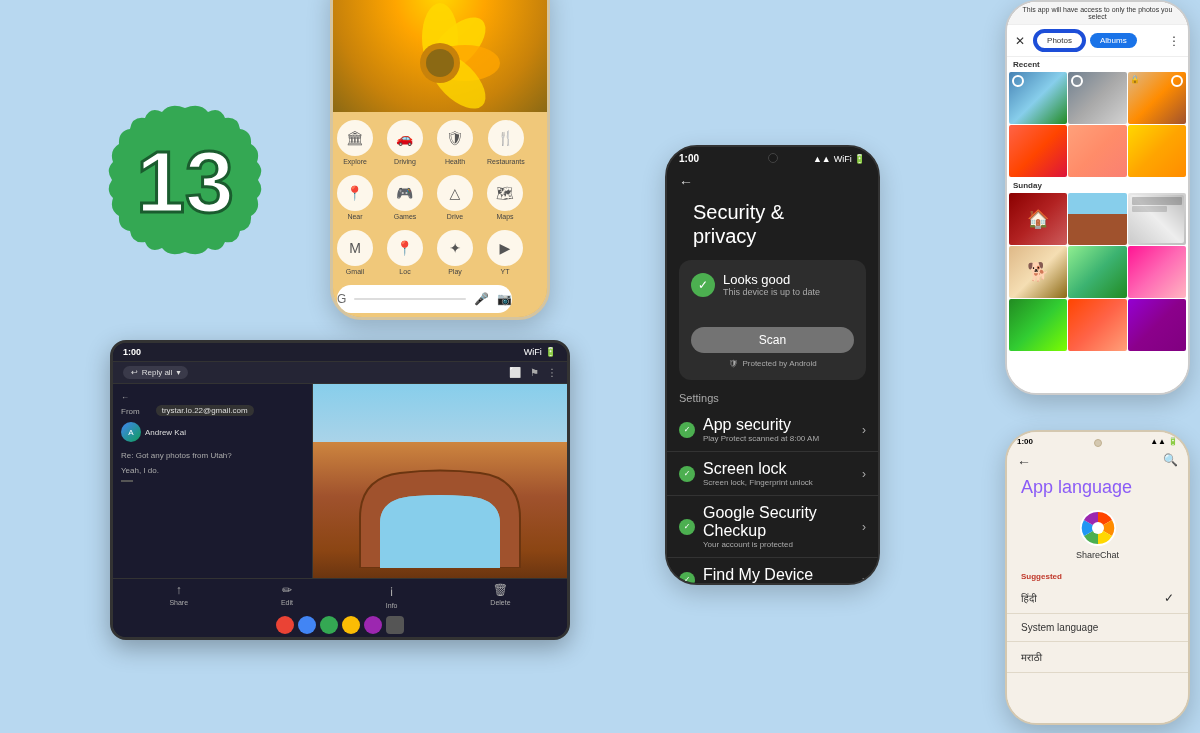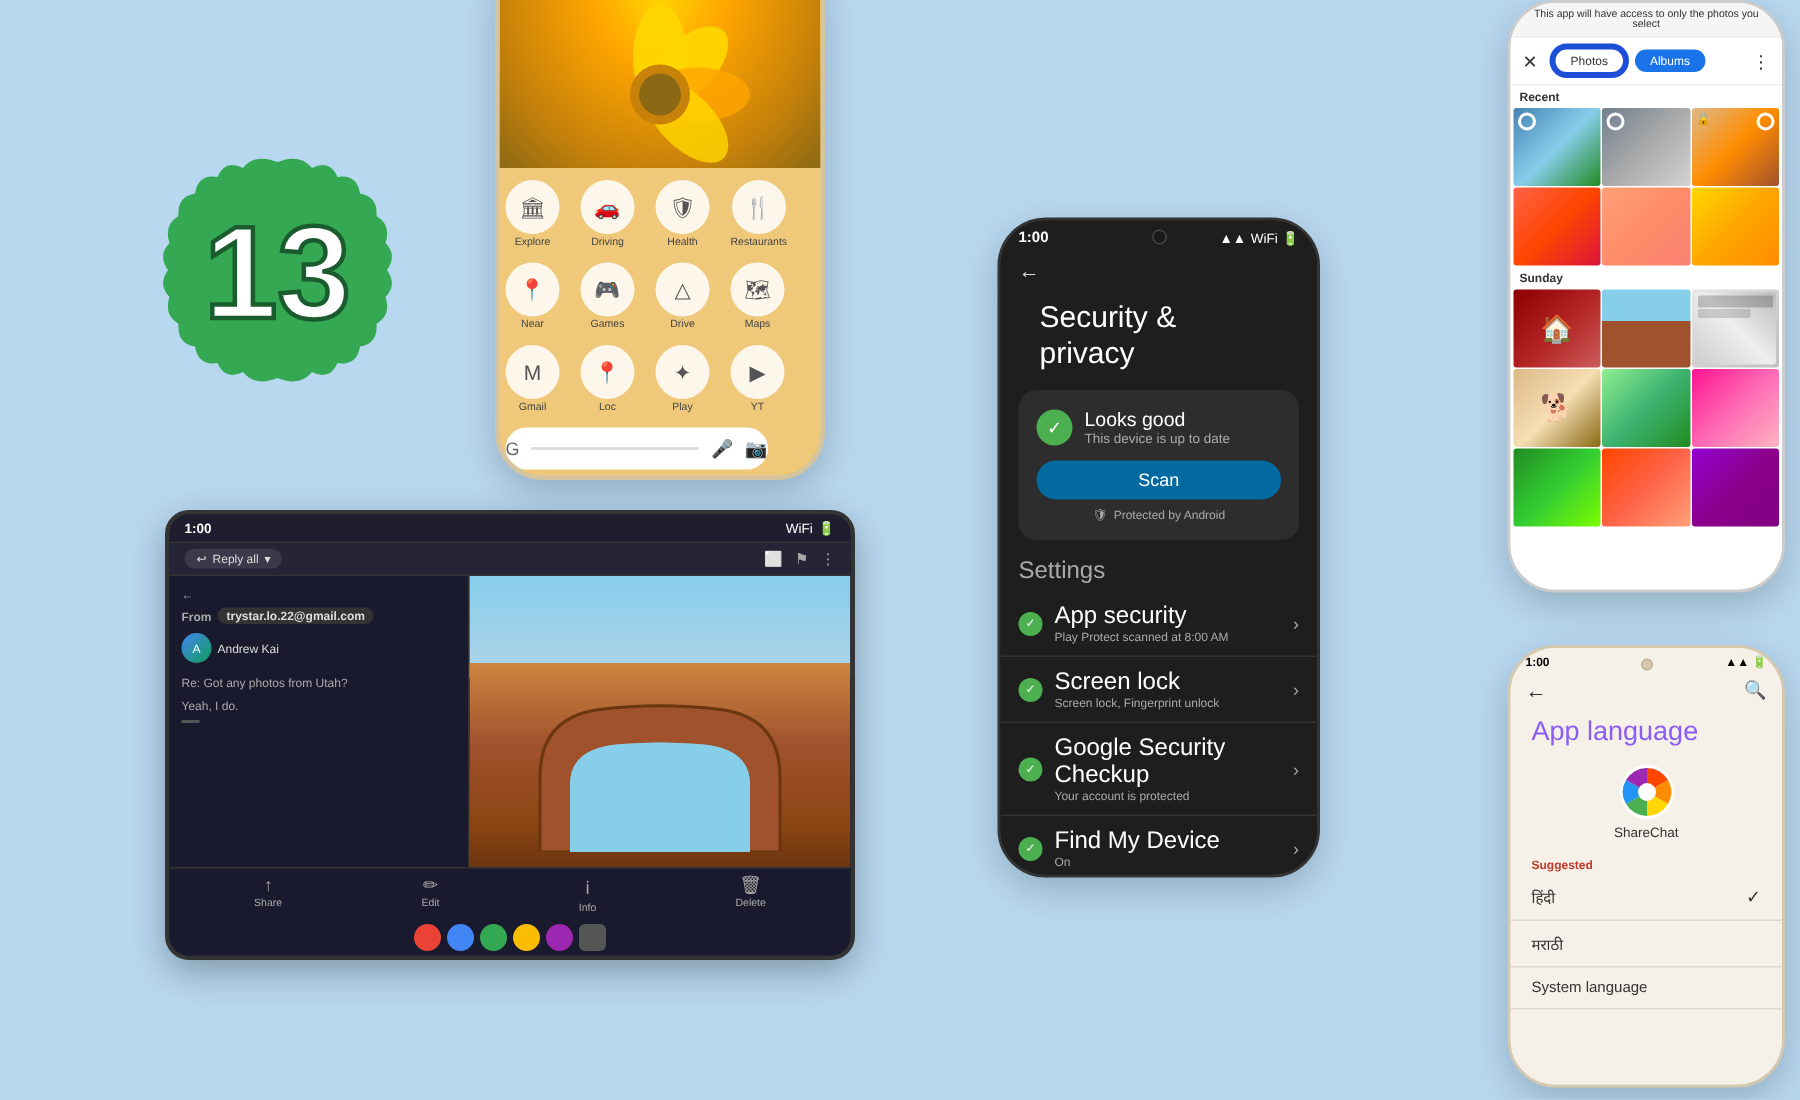--- a/index.html
+++ b/index.html
@@ -151,41 +151,41 @@
       align-items: center;
       justify-content: center;
       font-size: 12px;
       color: white;
       flex-shrink: 0;
     }
     .looks-good-text { font-size: 13px; font-weight: 500; }
     .up-to-date-text { font-size: 9px; color: #aaa; }
     .scan-btn {
       width: 100%;
-      background: #0369a1;
+      background: #737373;
       border: none;
       border-radius: 20px;
       color: white;
       padding: 6px;
       font-size: 12px;
       text-align: center;
-      margin-top: 4px;
+      margin-top: 24px;
       cursor: pointer;
     }
     .protected-row {
       display: flex;
       align-items: center;
       justify-content: center;
       gap: 4px;
       margin-top: 6px;
       font-size: 8px;
       color: #aaa;
     }
     .settings-label {
-      font-size: 16px;
+      font-size: 11px;
       color: #aaa;
       padding: 4px 12px 4px;
     }
     .security-setting-item {
       display: flex;
       align-items: center;
       justify-content: space-between;
       padding: 8px 12px;
       border-bottom: 1px solid #333;
     }
@@ -254,23 +254,22 @@
     }
     .gmail-left-panel {
       width: 200px;
       background: #1a1a2e;
       border-right: 1px solid #333;
       padding: 8px;
     }
     .gmail-from-row {
       display: flex;
       align-items: flex-end;
-      gap: 4px;
+      gap: 16px;
       margin-bottom: 6px;
-      font-weight: bold;
     }
     .gmail-from-label { font-size: 8px; color: #aaa; }
     .gmail-from-value { font-size: 8px; color: #ddd; background: #333; border-radius: 10px; padding: 1px 6px; }
     .gmail-to-row {
       display: flex;
       align-items: center;
       gap: 4px;
       margin-bottom: 8px;
     }
     .gmail-avatar {
@@ -803,24 +802,24 @@
           </svg>
         </div>
         <span class="sharechat-name">ShareChat</span>
       </div>
       <div class="lang-suggested-label">Suggested</div>
       <div class="lang-item">
         <span class="lang-item-text">हिंदी</span>
         <span class="lang-item-check">✓</span>
       </div>
       <div class="lang-item">
-        <span class="lang-item-text">मराठी</span>
-      </div>
-      <div class="lang-item">
         <div>
           <div class="lang-item-text">System language</div>
         </div>
+      </div>
+      <div class="lang-item">
+        <span class="lang-item-text">मराठी</span>
       </div>
     </div>
 
     <div style="position:absolute;top:7px;left:50%;transform:translateX(-50%);width:8px;height:8px;background:#d4c8b0;border-radius:50%;border:1px solid #c0b090;"></div>
   </div>
 </div>
 
 </body></html>

